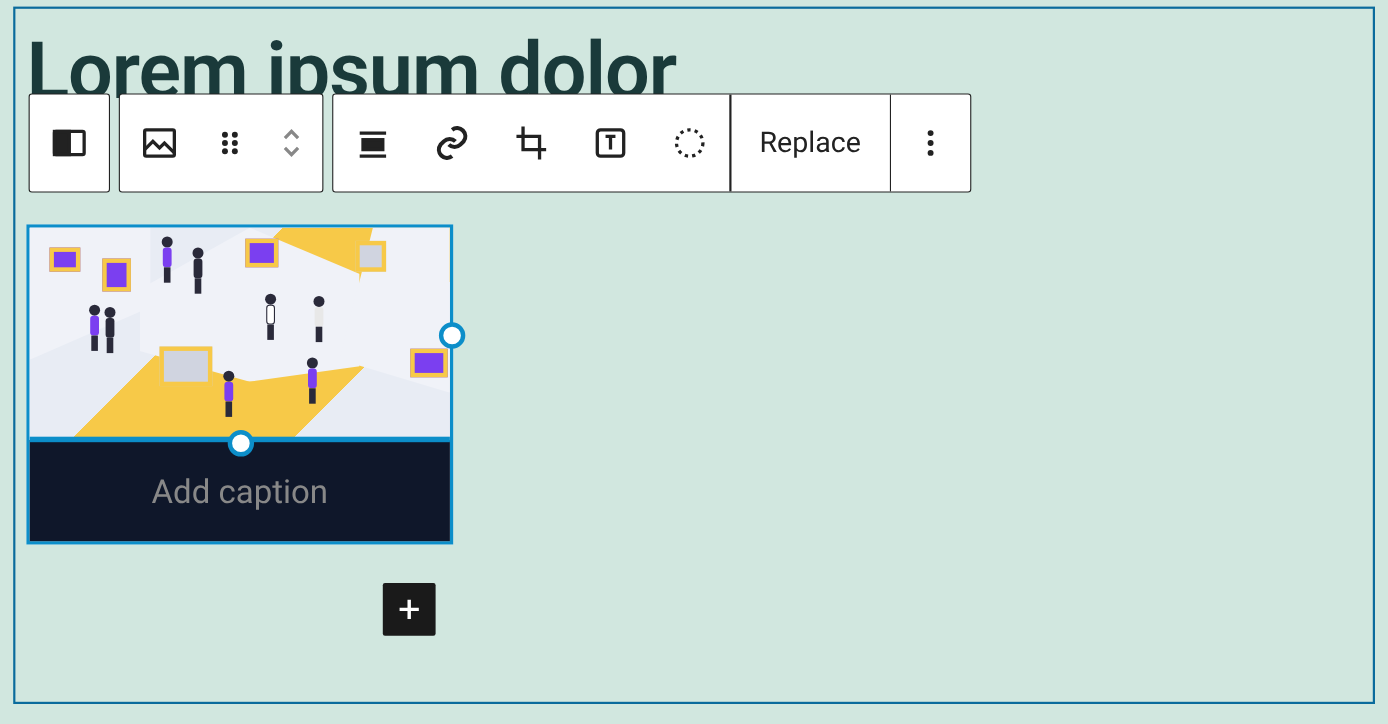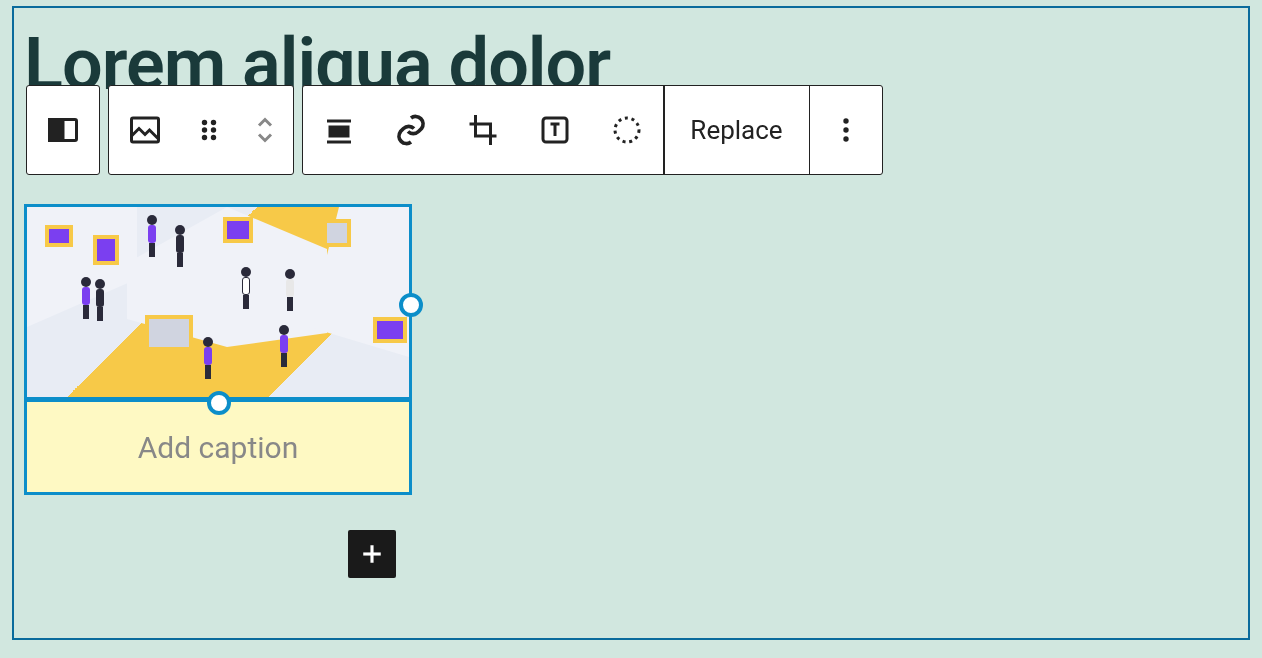--- a/index.html
+++ b/index.html
@@ -142,21 +142,21 @@
   height: 4px;
   background: #0c8ec9;
 }
 .caption-area {
   height: 92px;
   display: flex;
   align-items: center;
   justify-content: center;
   font-size: 30px;
   color: #888;
-  background: #fef9c3;
+  background: #0f172a;
   border-top: 2px solid #0c8ec9;
 }
 .col-right {
   flex: 1;
   padding-top: 24px;
 }
 .para {
   font-size: 31px;
   line-height: 2.15;
   color: #2a4a4a;
@@ -176,21 +176,21 @@
   cursor: pointer;
   border-radius: 2px;
 }
 .add-block-btn svg { width: 30px; height: 30px; }
 </style>
 </head>
 <body>
 
 <div class="editor-canvas">
 
-  <div class="heading">Lorem aliqua dolor</div>
+  <div class="heading">Lorem ipsum dolor</div>
 
   <div class="toolbar">
     <div class="tb-group">
       <div class="tb-btn">
         <span class="icon">
           <svg viewBox="0 0 24 24" fill="none" stroke="#222" stroke-width="2">
               <rect x="3" y="5" width="18" height="14" rx="1"></rect>
               <rect x="3" y="5" width="9" height="14" fill="#222"></rect>
             </svg>
         </span>

